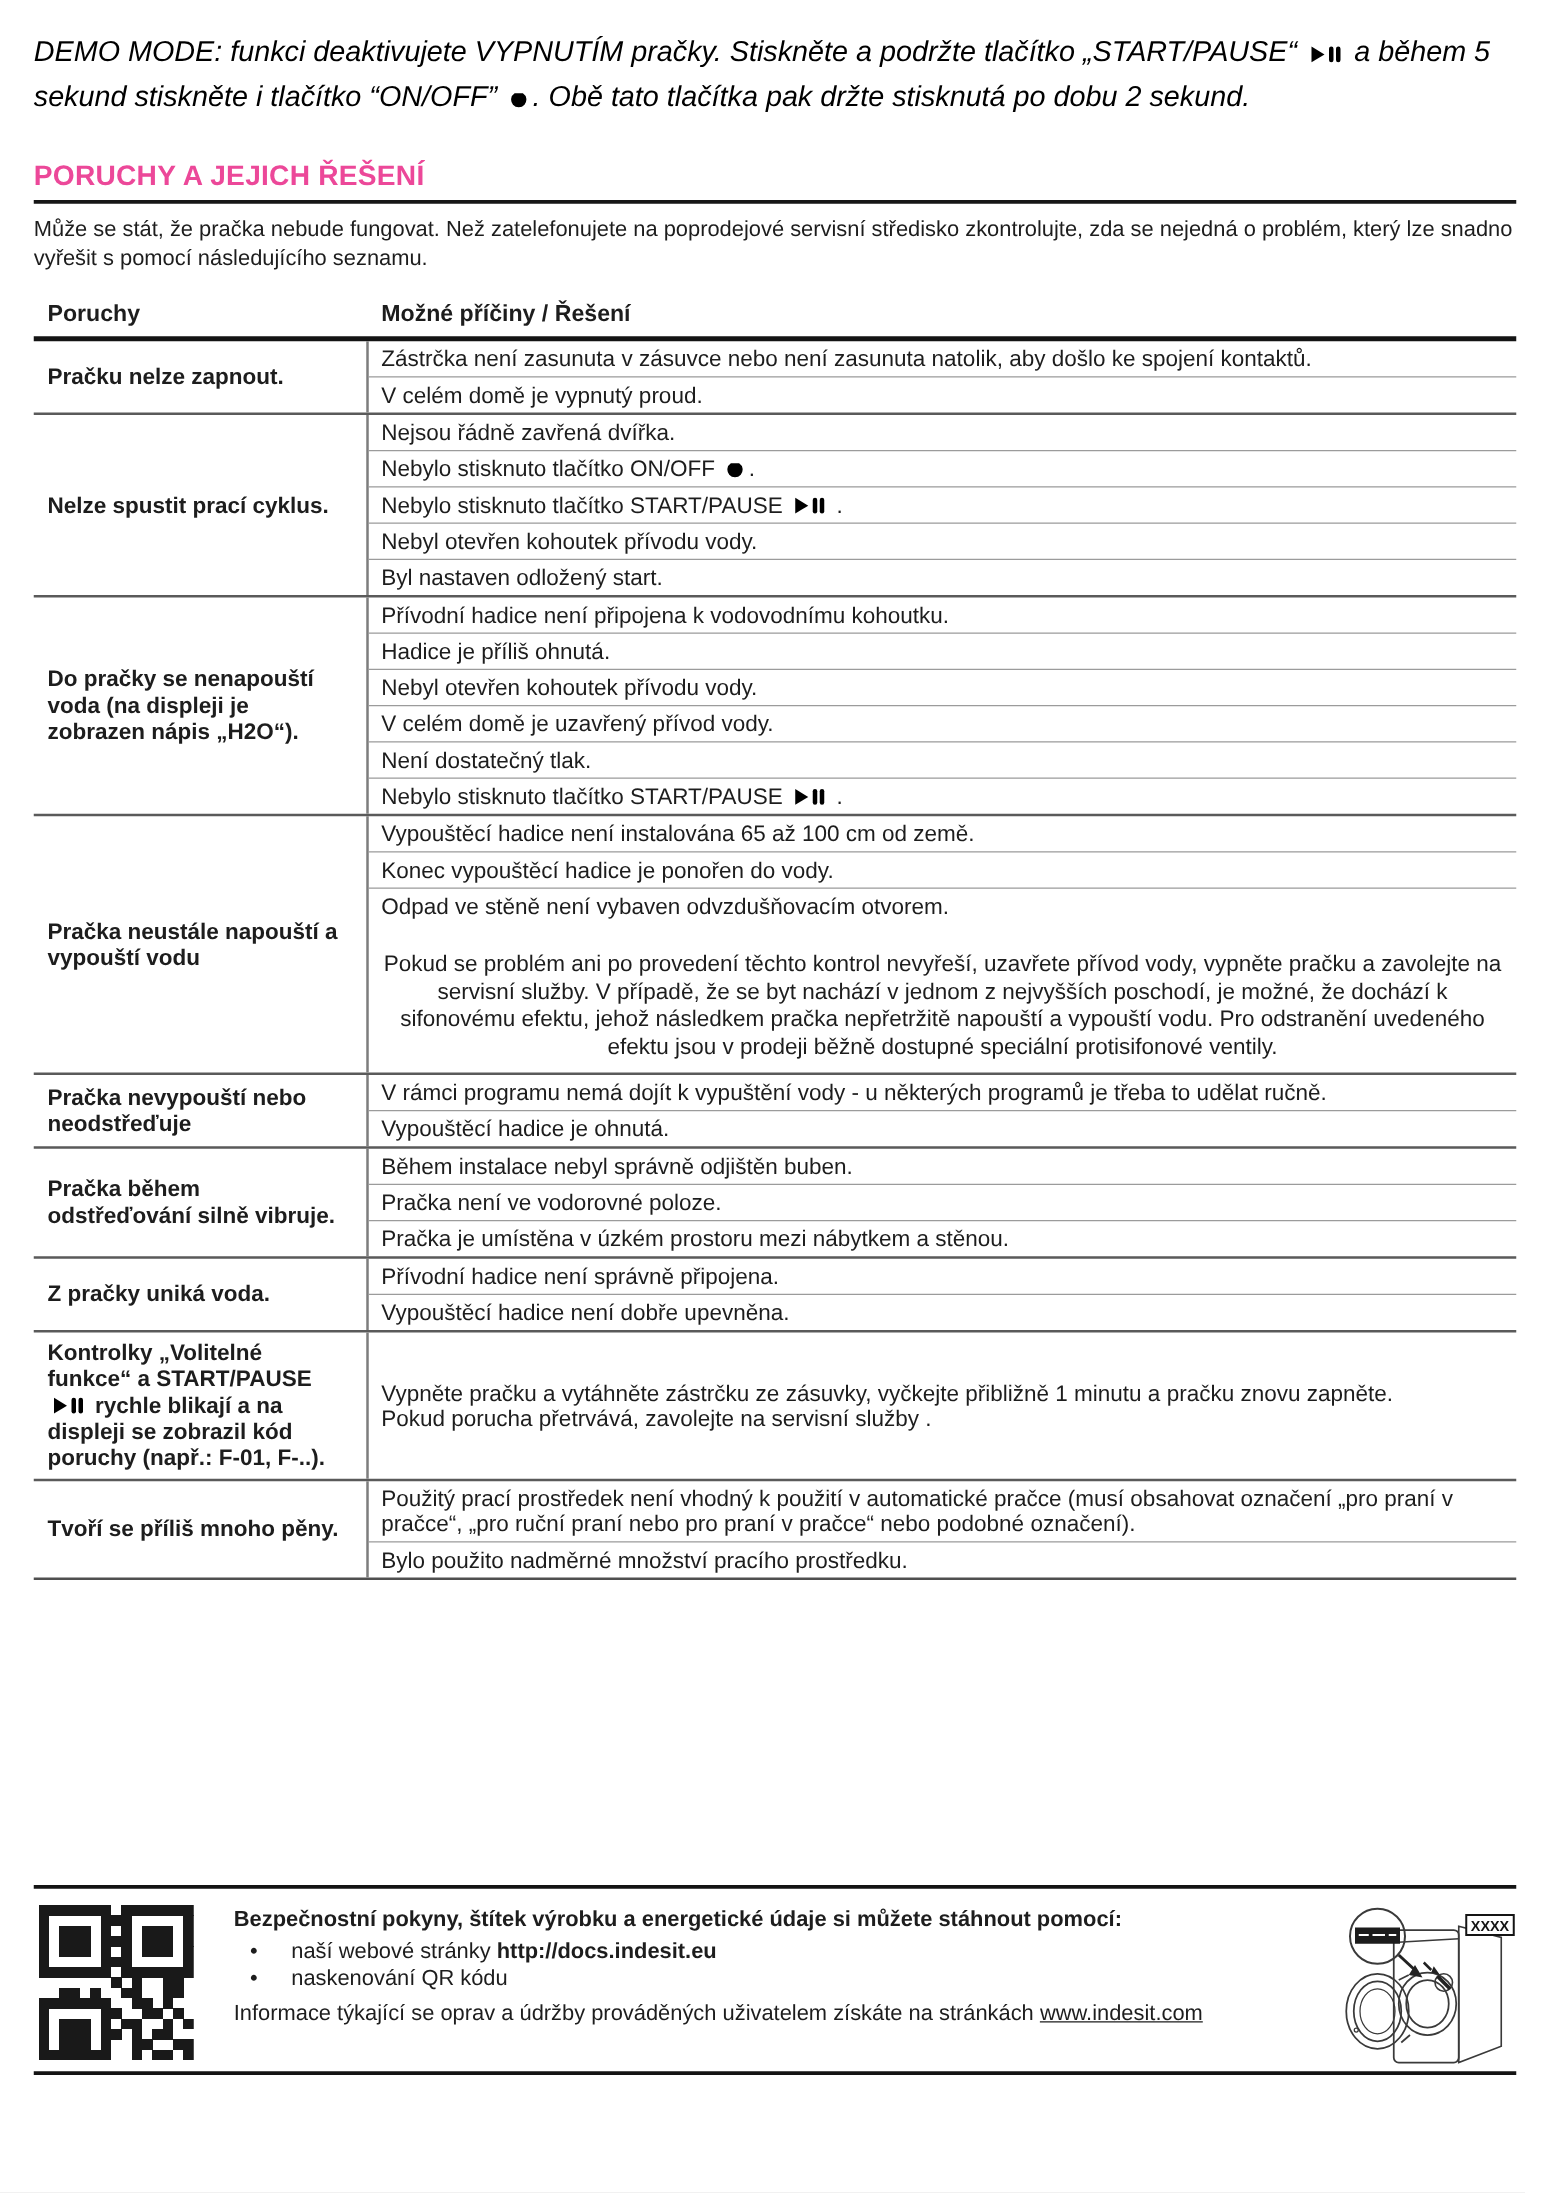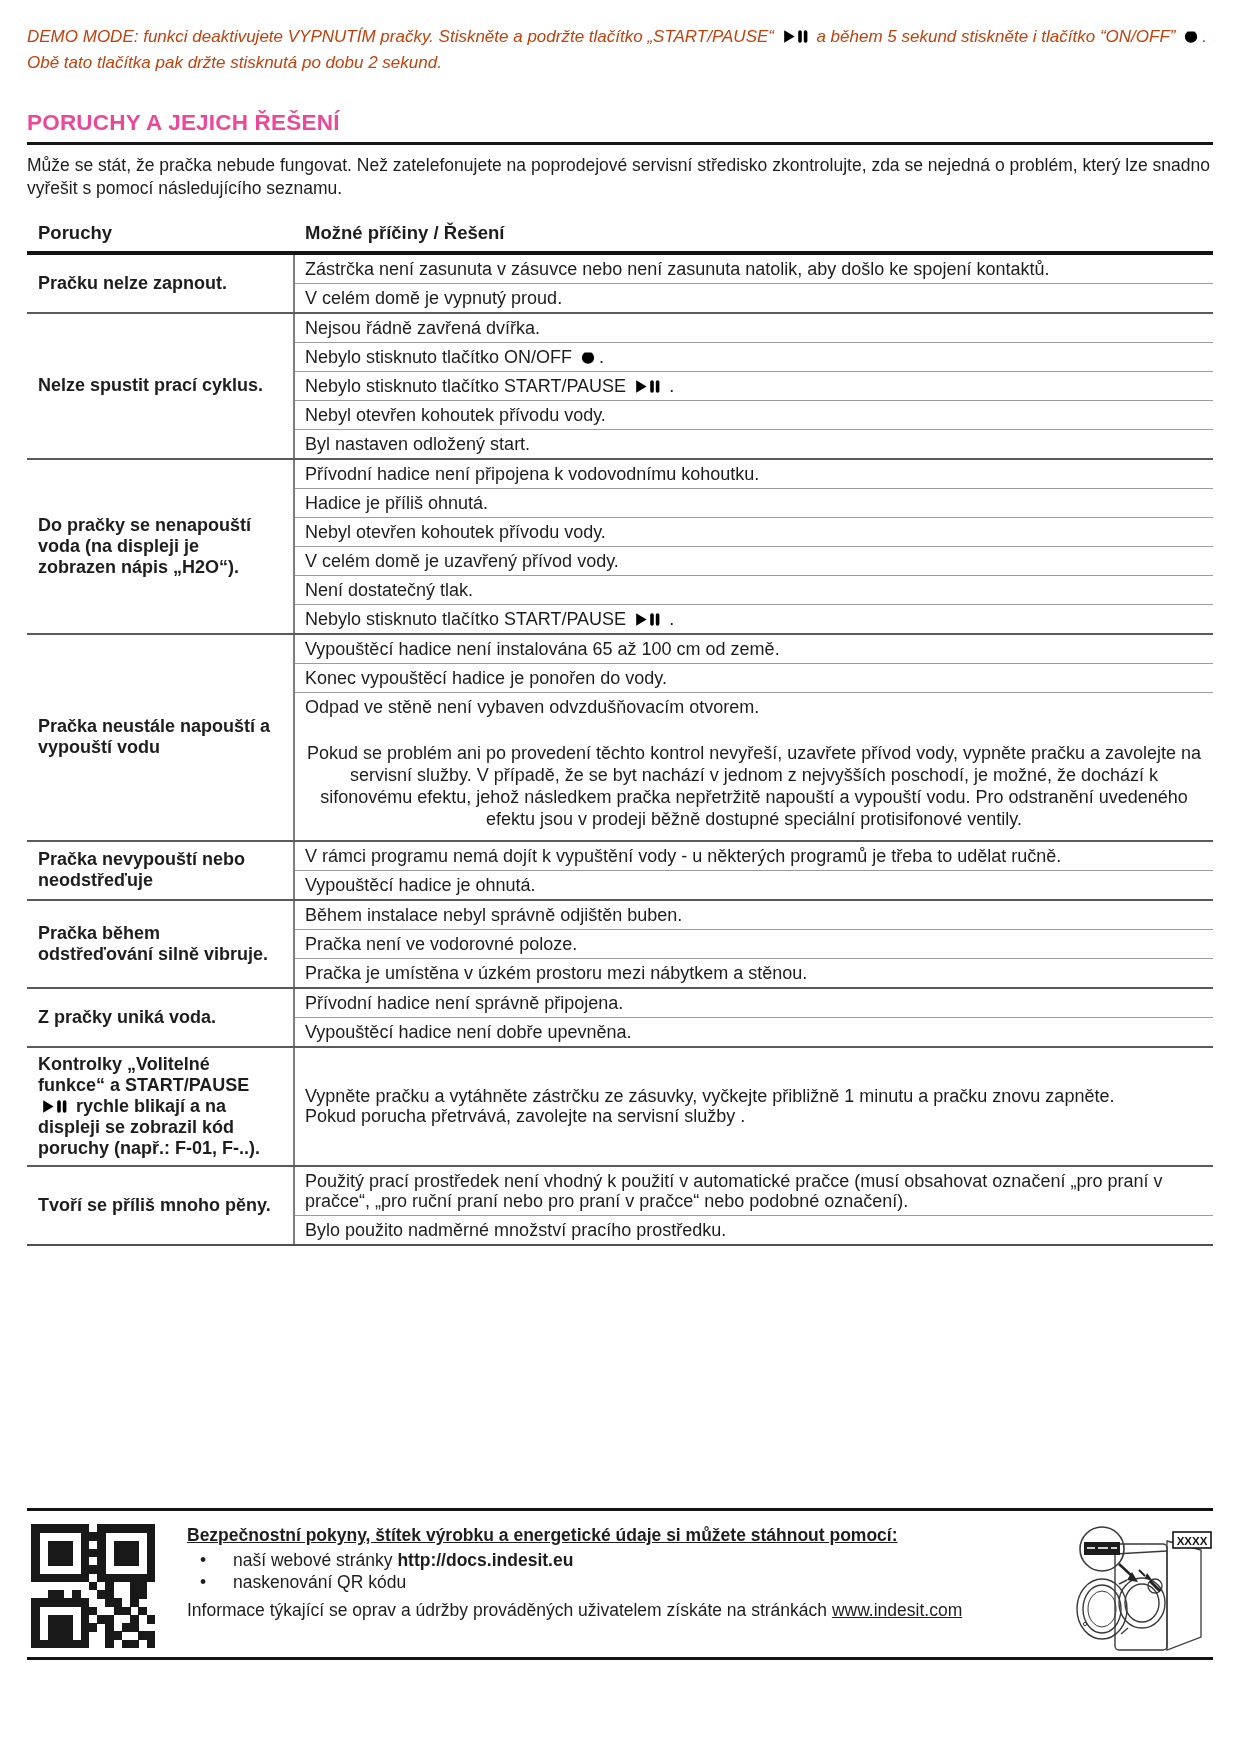--- a/index.html
+++ b/index.html
@@ -3,21 +3,21 @@
 <meta charset="utf-8">
 <style>
   html,body { margin:0; padding:0; background:#e8e8e8; }
   .page {
     width:1240px; height:1754px; margin:0 auto; background:#ffffff;
     position:relative; box-sizing:border-box; padding:0 27px;
     font-family:"Liberation Sans", sans-serif; color:#1d1d1d;
     overflow:hidden;
   }
   
-  .demo-note { margin:0; padding-top:24px; font-style:italic; font-size:17px; line-height:1.55; color:#c2410c; }
+  .demo-note { margin:0; padding-top:24px; font-style:italic; font-size:23px; line-height:1.55; color:#000000; }
   
   .title { margin:33px 0 0; font-size:22.5px; font-weight:700; letter-spacing:.2px;
            border-bottom:3px solid #161616; padding-bottom:6px; color:#ec4899; }
   .intro { margin:9px 0 0; font-size:17.5px; line-height:1.32; }
   
   .tbl { margin-top:15px; font-size:18px; border-bottom:2px solid #4f4f4f; }
   .thead { display:flex; font-weight:700; font-size:18.5px; padding:7px 0 7px; border-bottom:4px solid #141414; }
   .th-l { width:268px; box-sizing:border-box; padding-left:11px; }
   .th-r { flex:1; padding-left:10px; }
   .grp { display:flex; }
@@ -32,21 +32,21 @@
   .blk { display:block; }
   
   .ic { vertical-align:-3px; margin:0 3px; }
   
   .footer { position:absolute; top:1508px; left:27px; right:27px; height:152px;
             box-sizing:border-box; border-top:3px solid #141414; border-bottom:3px solid #141414;
             display:flex; align-items:flex-start; padding-top:13px; }
   .qr { width:124px; height:124px; margin-left:4px; flex:none; }
   .qr rect { fill:#191919; }
   .ft-text { flex:1; margin-left:32px; margin-right:8px; font-size:17.5px; line-height:20.5px; }
-  .ft-title { margin:1px 0 4px; font-weight:700;text-decoration:underline; }
+  .ft-title { margin:1px 0 4px; font-weight:700; }
   .ft-list { list-style:none; margin:0; padding:0; }
   .ft-list li { position:relative; padding-left:46px; margin:2px 0; }
   .ft-list li::before { content:"•"; position:absolute; left:13px; top:0; }
   .b { font-weight:700; }
   .u { text-decoration:underline; color:inherit; }
   .ft-info { margin:7px 0 0; }
   .washer { flex:none; width:138px; height:133px; margin-right:0; }
 </style>
 </head>
 <body>

